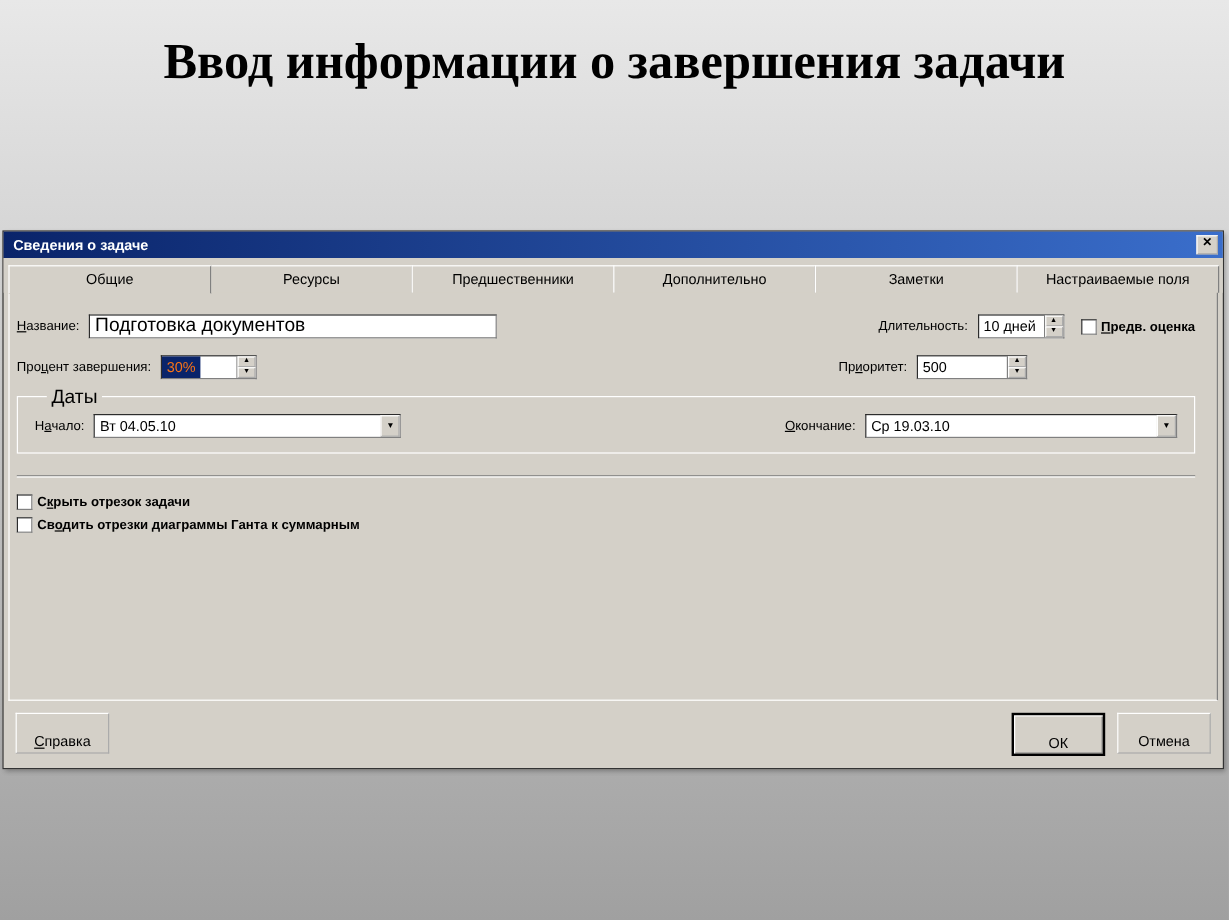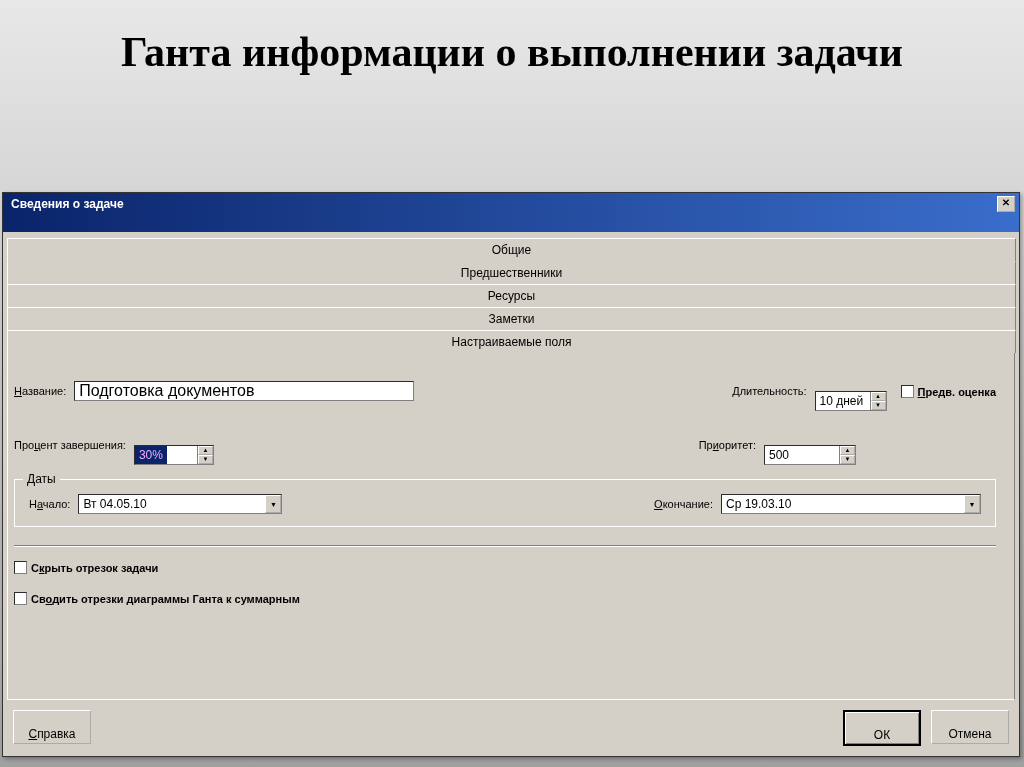--- a/index.html
+++ b/index.html
@@ -25,21 +25,21 @@
     top: 192px;
     width: 1018px;
     background: #d4d0c8;
     border: 1px solid #333;
     box-shadow: 2px 2px 4px rgba(0,0,0,0.3);
   }
   .titlebar {
     background: linear-gradient(to right, #0a246a, #3a6ecb);
     color: #fff;
     font-weight: bold;
-    padding: 3px 4px 20px 8px;
+    padding: 3px 4px 3px 8px;
     display: flex;
     align-items: center;
     justify-content: space-between;
     font-size: 12px;
   }
   .close-btn {
     width: 18px; height: 16px;
     background: #d4d0c8;
     border: 1px outset #fff;
     font-size: 10px;
@@ -47,21 +47,20 @@
     text-align: center;
     color: #000;
     cursor: pointer;
     font-family: Arial;
     font-weight: bold;
   }
   .tabrow {
     display: flex;
     padding: 6px 4px 0 4px;
     background: #d4d0c8;
-    flex-direction: column;
   }
   .tab {
     flex: 1;
     text-align: center;
     padding: 4px 6px;
     background: #d4d0c8;
     border: 1px solid #808080;
     border-bottom: none;
     border-top: 1px solid #fff;
     border-left: 1px solid #fff;
@@ -100,32 +99,31 @@
     height: 20px;
     padding: 2px 4px;
     font-size: 16px;
   }
   .spinner-wrap {
     display: inline-flex;
     border: 1px inset #808080;
     background: #fff;
     height: 20px;
     align-items: stretch;
-    margin-top: 20px;
   }
   .spinner-wrap .val {
     padding: 2px 4px;
     font-size: 12px;
     min-width: 54px;
     display: flex;
     align-items: center;
   }
   .spinner-wrap .val.sel {
     background: #0a246a;
-    color: #f0abfc;
+    color: #f97316;
     min-width: 30px;
   }
   .spin-btns {
     width: 16px;
     display: flex;
     flex-direction: column;
     border-left: 1px solid #808080;
   }
   .spin-btns div {
     flex: 1;
@@ -173,24 +171,24 @@
     cursor: pointer;
   }
   .groupbox {
     border: 1px groove #fff;
     margin: 8px 0 18px 0;
     padding: 14px 14px 10px 14px;
     position: relative;
   }
   .groupbox .legend {
     position: absolute;
-    top: -8px; left: 8px;
+    top: -8px; left: 24px;
     background: #d4d0c8;
     padding: 0 4px;
-    font-size: 12px;
+    font-size: 16px;
   }
   .hr {
     border: none;
     border-top: 1px solid #808080;
     border-bottom: 1px solid #fff;
     margin: 8px 0 14px 0;
   }
   .btnbar {
     display: flex;
     justify-content: space-between;
@@ -207,32 +205,33 @@
   }
   .btn-default {
     border: 2px solid #000;
     box-shadow: inset 1px 1px #fff, inset -1px -1px #808080;
   }
   .right-btns { display: flex; gap: 10px; }
 </style>
 </head>
 <body>
 
-<div class="slide-title">Ганта информации о выполнении задачи</div>
+<div class="slide-title">Ввод информации о завершения задачи</div>
 
 <div class="dialog">
   <div class="titlebar">
     <span>Сведения о задаче</span>
     <span class="close-btn">✕</span>
   </div>
 
   <div class="tabrow">
     <div class="tab active">Общие</div>
+    <div class="tab">Ресурсы</div>
     <div class="tab">Предшественники</div>
-    <div class="tab">Ресурсы</div>
+    <div class="tab">Дополнительно</div>
     <div class="tab">Заметки</div>
     <div class="tab">Настраиваемые поля</div>
   </div>
 
   <div class="panel">
 
     <div class="row">
       <span class="lbl"><span class="u">Н</span>азвание:</span>
       <input class="text-input" style="width: 340px;" value="Подготовка документов">
       <span style="flex:1"></span>
@@ -270,36 +269,36 @@
           <div>▼</div>
         </span>
       </span>
       <span style="width:140px"></span>
     </div>
 
     <div class="groupbox">
       <span class="legend">Даты</span>
       <div class="row" style="margin-bottom:2px">
         <span class="lbl">Н<span class="u">а</span>чало:</span>
-        <span class="combo" style="width:204px">
+        <span class="combo" style="width:256px">
           <span class="cval">Вт 04.05.10</span>
           <span class="cbtn">▼</span>
         </span>
         <span style="flex:1"></span>
         <span class="lbl"><span class="u">О</span>кончание:</span>
         <span class="combo" style="width:260px">
           <span class="cval">Ср 19.03.10</span>
           <span class="cbtn">▼</span>
         </span>
       </div>
     </div>
 
     <hr class="hr">
 
-    <div class="row" style="margin-bottom:18px">
+    <div class="row" style="margin-bottom:6px">
       <span class="checkbox-wrap">
         <span class="cb"></span>
         <span>С<span class="u">к</span>рыть отрезок задачи</span>
       </span>
     </div>
     <div class="row">
       <span class="checkbox-wrap">
         <span class="cb"></span>
         <span>Св<span class="u">о</span>дить отрезки диаграммы Ганта к суммарным</span>
       </span>

